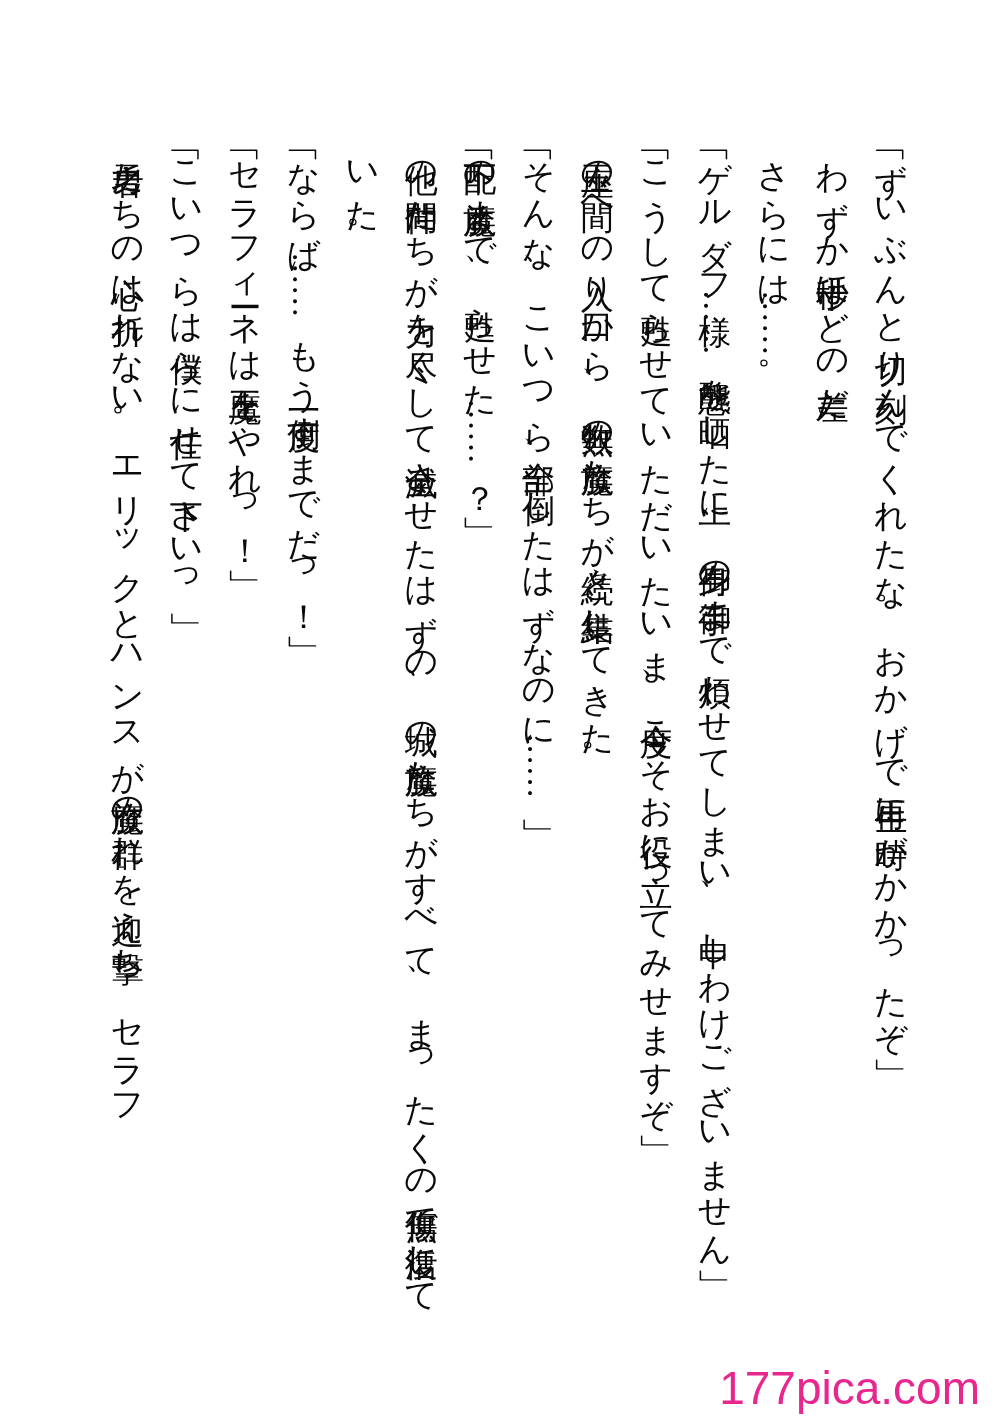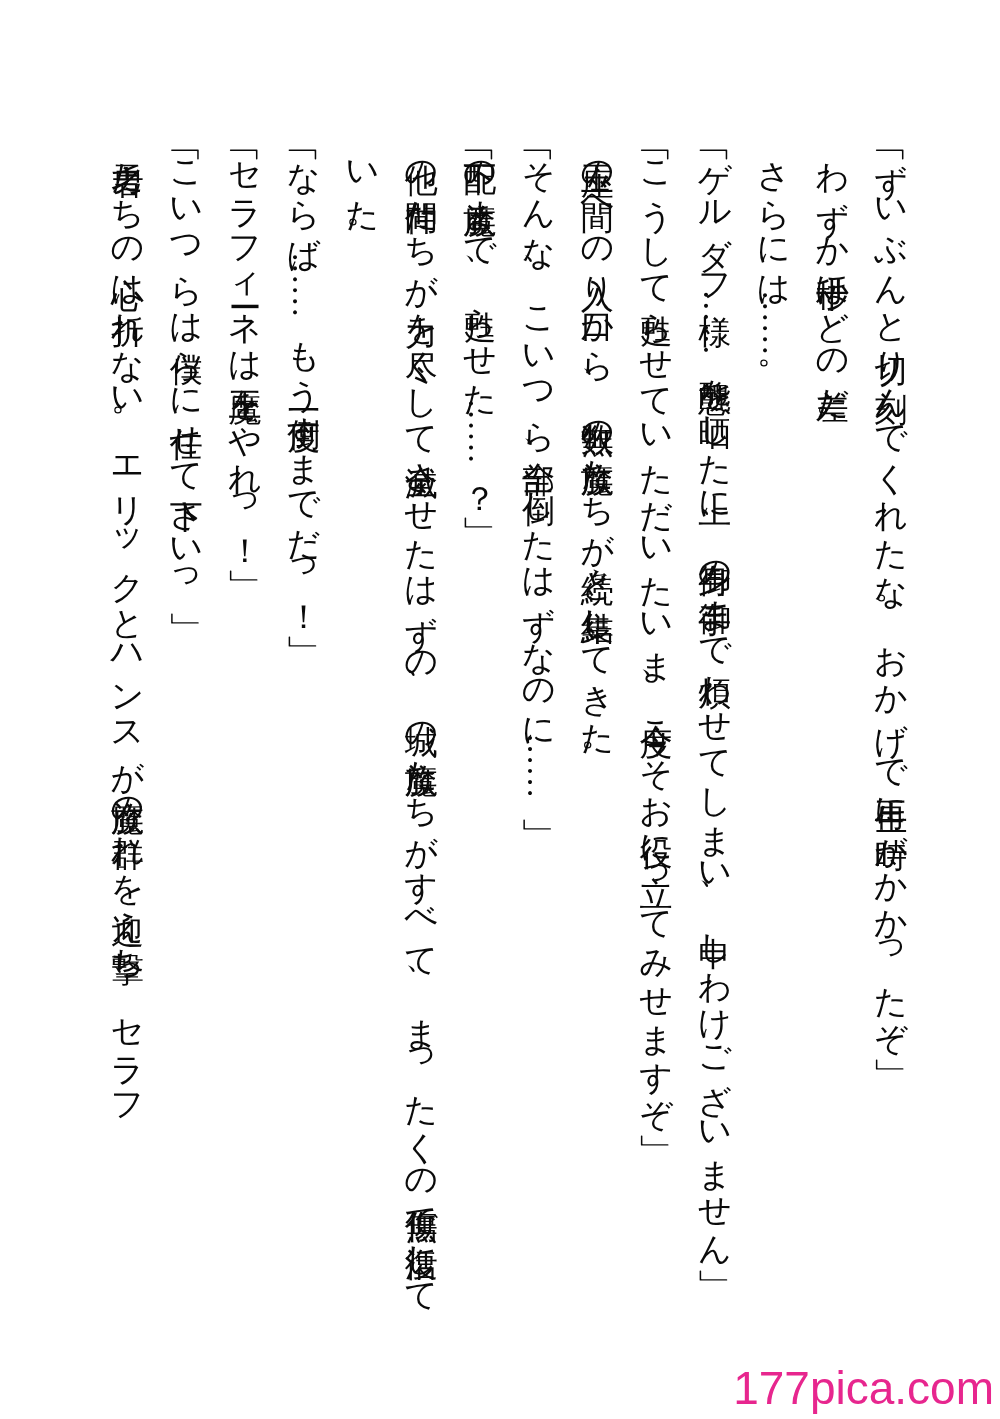--- a/index.html
+++ b/index.html
@@ -31,21 +31,21 @@
     letter-spacing: 0;
     color: #0a0a0a;
     text-align: start;
   }
   .para {
     margin: 0;
     padding: 0;
   }
   .watermark {
     position: absolute;
-    right: 6px;
+    right: 20px;
     bottom: 8px;
     font-family: "Liberation Sans", "DejaVu Sans", sans-serif;
     font-size: 46px;
     line-height: 1;
     color: #e7268e;
     white-space: nowrap;
   }
 </style>
 </head>
 <body>

